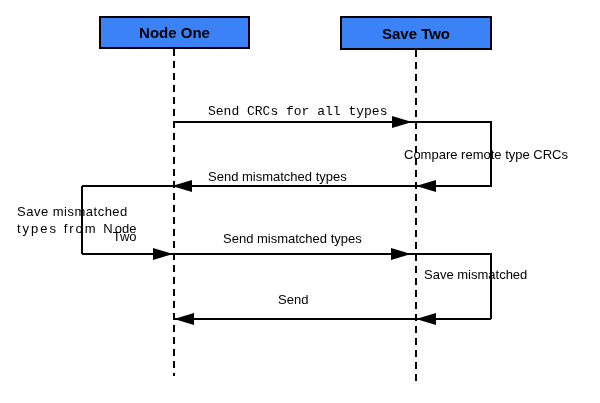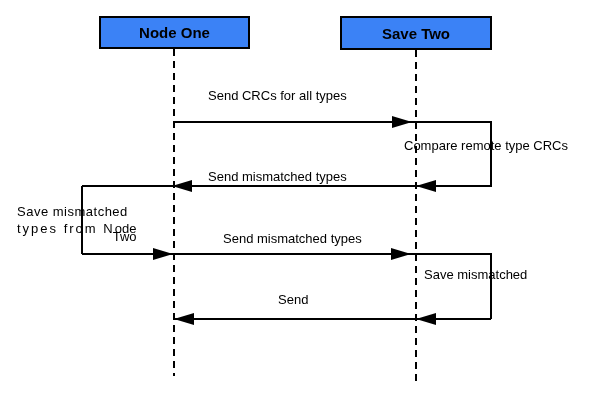--- a/index.html
+++ b/index.html
@@ -79,26 +79,26 @@
   <div class="arrow-left" style="left:416px; top:313px;"></div>
   <div class="arrow-left" style="left:174px; top:313px;"></div>
 
   <div class="actor" style="left:99px; top:16px; width:151px; height:33px;">
     <span>Node One</span>
   </div>
   <div class="actor" style="left:340px; top:16px; width:152px; height:34px;">
     <span>Save Two</span>
   </div>
 
-  <div class="label" style="left:208px; top:87px;">Send CRCs for all types</div>
+  <div class="label" style="left:208px; top:103px;font-family:Liberation Mono, monospace;">Send CRCs for all types</div>
   <div class="label" style="left:208px; top:168px;">Send mismatched types</div>
   <div class="label" style="left:223px; top:230px;">Send mismatched types</div>
   <div class="label" style="left:278px; top:291px;">Send</div>
 
-  <div class="label note" style="left:404px; top:137px;text-align:right;">
+  <div class="label note" style="left:404px; top:146px;text-align:right;">
     <div>Compare remote type CRCs</div>
   </div>
 
   <div class="label" style="left:17px; top:203px;">
     <div style="letter-spacing:0.5px;">Save mismatched</div>
     <div class="glitch-line">
       <span>types from N</span><span class="glitch-stack"><span>ode</span><span class="glitch-over">Two</span></span>
     </div>
   </div>
 

